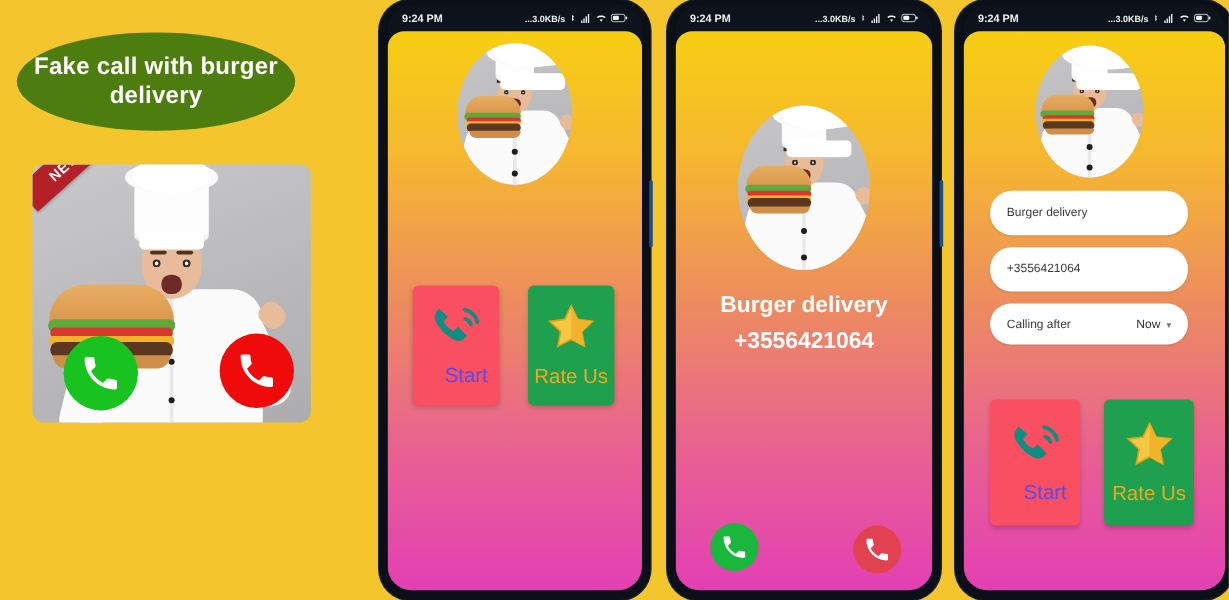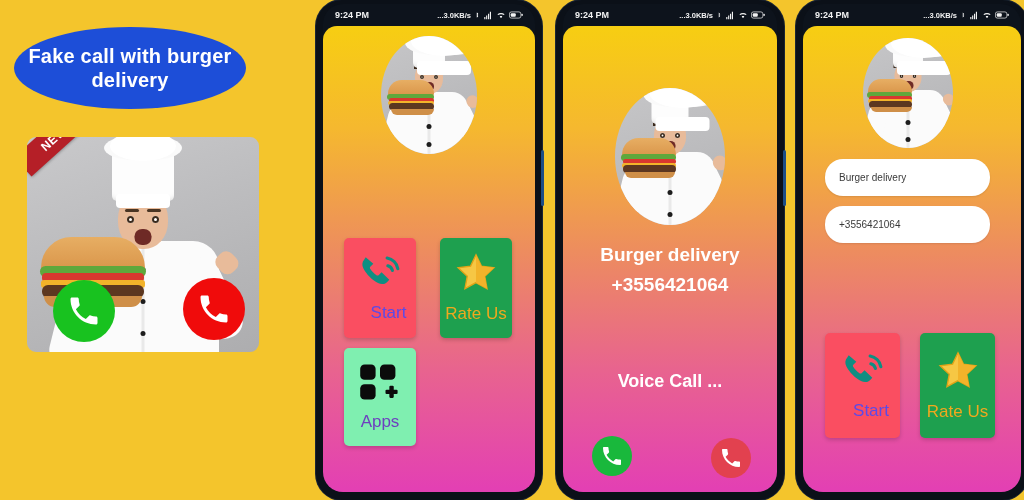--- a/index.html
+++ b/index.html
@@ -8,21 +8,21 @@
     background:#F4C52C;
     font-family:"Liberation Sans", sans-serif;
     position:relative;
   }
 
   
   .promo { position:absolute; left:0; top:0; width:300px; height:500px; }
 
   .title-oval{
     position:absolute; left:14px; top:27px; width:232px; height:82px;
-    background:#1d4ed8; border-radius:50%;
+    background:#4d7c0f; border-radius:50%;
     display:flex; align-items:center; justify-content:center;
     text-align:center;
   }
   .title-oval span{
     color:#ffffff; font-size:20px; font-weight:bold; line-height:1.22;
     letter-spacing:.2px;
   }
 
   .promo-card{
     position:absolute; left:27px; top:137px; width:232px; height:215px;
@@ -306,30 +306,20 @@
       </div>
 
       <div class="tile rate" style="left:117px; top:212px; width:72px; height:100px;">
         <svg class="star-ic" viewBox="0 0 24 24">
           <path d="M12 1.6l3.1 6.5 7.1.9-5.2 4.9 1.3 7-6.3-3.4-6.3 3.4 1.3-7-5.2-4.9 7.1-.9z" fill="#F6C744" stroke="#E0A317" stroke-width="0.8"></path>
           <path d="M12 1.6l3.1 6.5 7.1.9-5.2 4.9 1.3 7-6.3-3.4z" fill="#F2B32A"></path>
         </svg>
         <span class="tlabel">Rate Us</span>
       </div>
 
-      <div class="tile apps" style="left:21px; top:322px; width:72px; height:98px;">
-        <svg class="apps-ic" viewBox="0 0 40 36">
-          <rect x="2" y="2" width="14" height="14" rx="4" fill="#0b0b0b"></rect>
-          <rect x="20" y="2" width="14" height="14" rx="4" fill="#0b0b0b"></rect>
-          <rect x="2" y="20" width="14" height="14" rx="4" fill="#0b0b0b"></rect>
-          <rect x="25" y="25" width="11" height="4" rx="1" fill="#0b0b0b"></rect>
-          <rect x="28.5" y="21.5" width="4" height="11" rx="1" fill="#0b0b0b"></rect>
-        </svg>
-        <span class="tlabel">Apps</span>
-      </div>
 
     </div>
   </div>
 </div>
 
 <div class="phone" style="left:556px; width:228px;">
   <div class="side-btn" style="top:150px; height:56px;"></div>
   <div class="frame-inner">
 
     <div class="statusbar">
@@ -382,21 +372,20 @@
             <div class="tomato" style="width:53px;top:21px;height:5px;"></div>
             <div class="cheese" style="width:54px;top:25px;height:5px;"></div>
             <div class="patty" style="width:53px;top:27px;height:8px;"></div>
             <div class="bun-bot" style="width:50px;top:34px;height:6px;"></div>
           </div>
         </div>
       </div>
 
       <div class="call-name" style="top:218px;">Burger delivery</div>
       <div class="call-num" style="top:248px;">+3556421064</div>
-      <div class="call-state" style="top:345px;">Voice Call ...</div>
 
       <div class="c-btn accept" style="left:29px; top:410px;">
         <svg viewBox="0 0 24 24">
             <path d="M6.6 10.8c1.4 2.8 3.8 5.1 6.6 6.6l2.2-2.2c.3-.3.7-.4 1-.2 1.1.4 2.4.6 3.6.6.6 0 1 .4 1 1V20c0 .6-.4 1-1 1C10.6 21 3 13.4 3 4c0-.6.4-1 1-1h3.5c.6 0 1 .4 1 1 0 1.3.2 2.5.6 3.6.1.4 0 .8-.3 1.1l-2.2 2.1z"></path>
           </svg>
       </div>
       <div class="c-btn decline" style="right:26px; top:412px;">
         <svg viewBox="0 0 24 24">
             <path d="M6.6 10.8c1.4 2.8 3.8 5.1 6.6 6.6l2.2-2.2c.3-.3.7-.4 1-.2 1.1.4 2.4.6 3.6.6.6 0 1 .4 1 1V20c0 .6-.4 1-1 1C10.6 21 3 13.4 3 4c0-.6.4-1 1-1h3.5c.6 0 1 .4 1 1 0 1.3.2 2.5.6 3.6.1.4 0 .8-.3 1.1l-2.2 2.1z"></path>
           </svg>
@@ -466,20 +455,26 @@
       </div>
 
       <div class="field" style="left:22px; top:133px; width:165px; height:37px;">
         <span>Burger delivery</span>
       </div>
 
       <div class="field" style="left:22px; top:180px; width:165px; height:37px;">
         <span>+3556421064</span>
       </div>
 
+      <div class="field" style="left:22px; top:227px; width:165px; height:34px;">
+        <span>Calling after</span>
+        <span class="spacer"></span>
+        <span class="rightval">Now</span>
+        <span class="caret">▾</span>
+      </div>
 
       <div class="tile start" style="left:22px; top:307px; width:75px; height:105px;">
         <svg class="phone-ic" viewBox="0 0 32 28">
           <path d="M5 4.5c-1.6 1.6-1.8 4.1-.6 6.3 2.2 4.2 6 8 10.2 10.2 2.2 1.2 4.7 1 6.3-.6l1.6-1.6-5.4-5.4-2.1 2.1c-.3.3-.8.4-1.2.2-2-1.2-3.6-2.8-4.8-4.8-.2-.4-.1-.9.2-1.2l2.1-2.1L6 2.9 5 4.5z" fill="#0E8E82"></path>
           <path d="M21 3.5a9.5 9.5 0 0 1 7.5 7.5" fill="none" stroke="#0E8E82" stroke-width="2.2" stroke-linecap="round"></path>
           <path d="M21.5 9a4.6 4.6 0 0 1 3.2 3.2" fill="none" stroke="#0E8E82" stroke-width="2.2" stroke-linecap="round"></path>
         </svg>
         <span class="tlabel">Start</span>
       </div>
 

